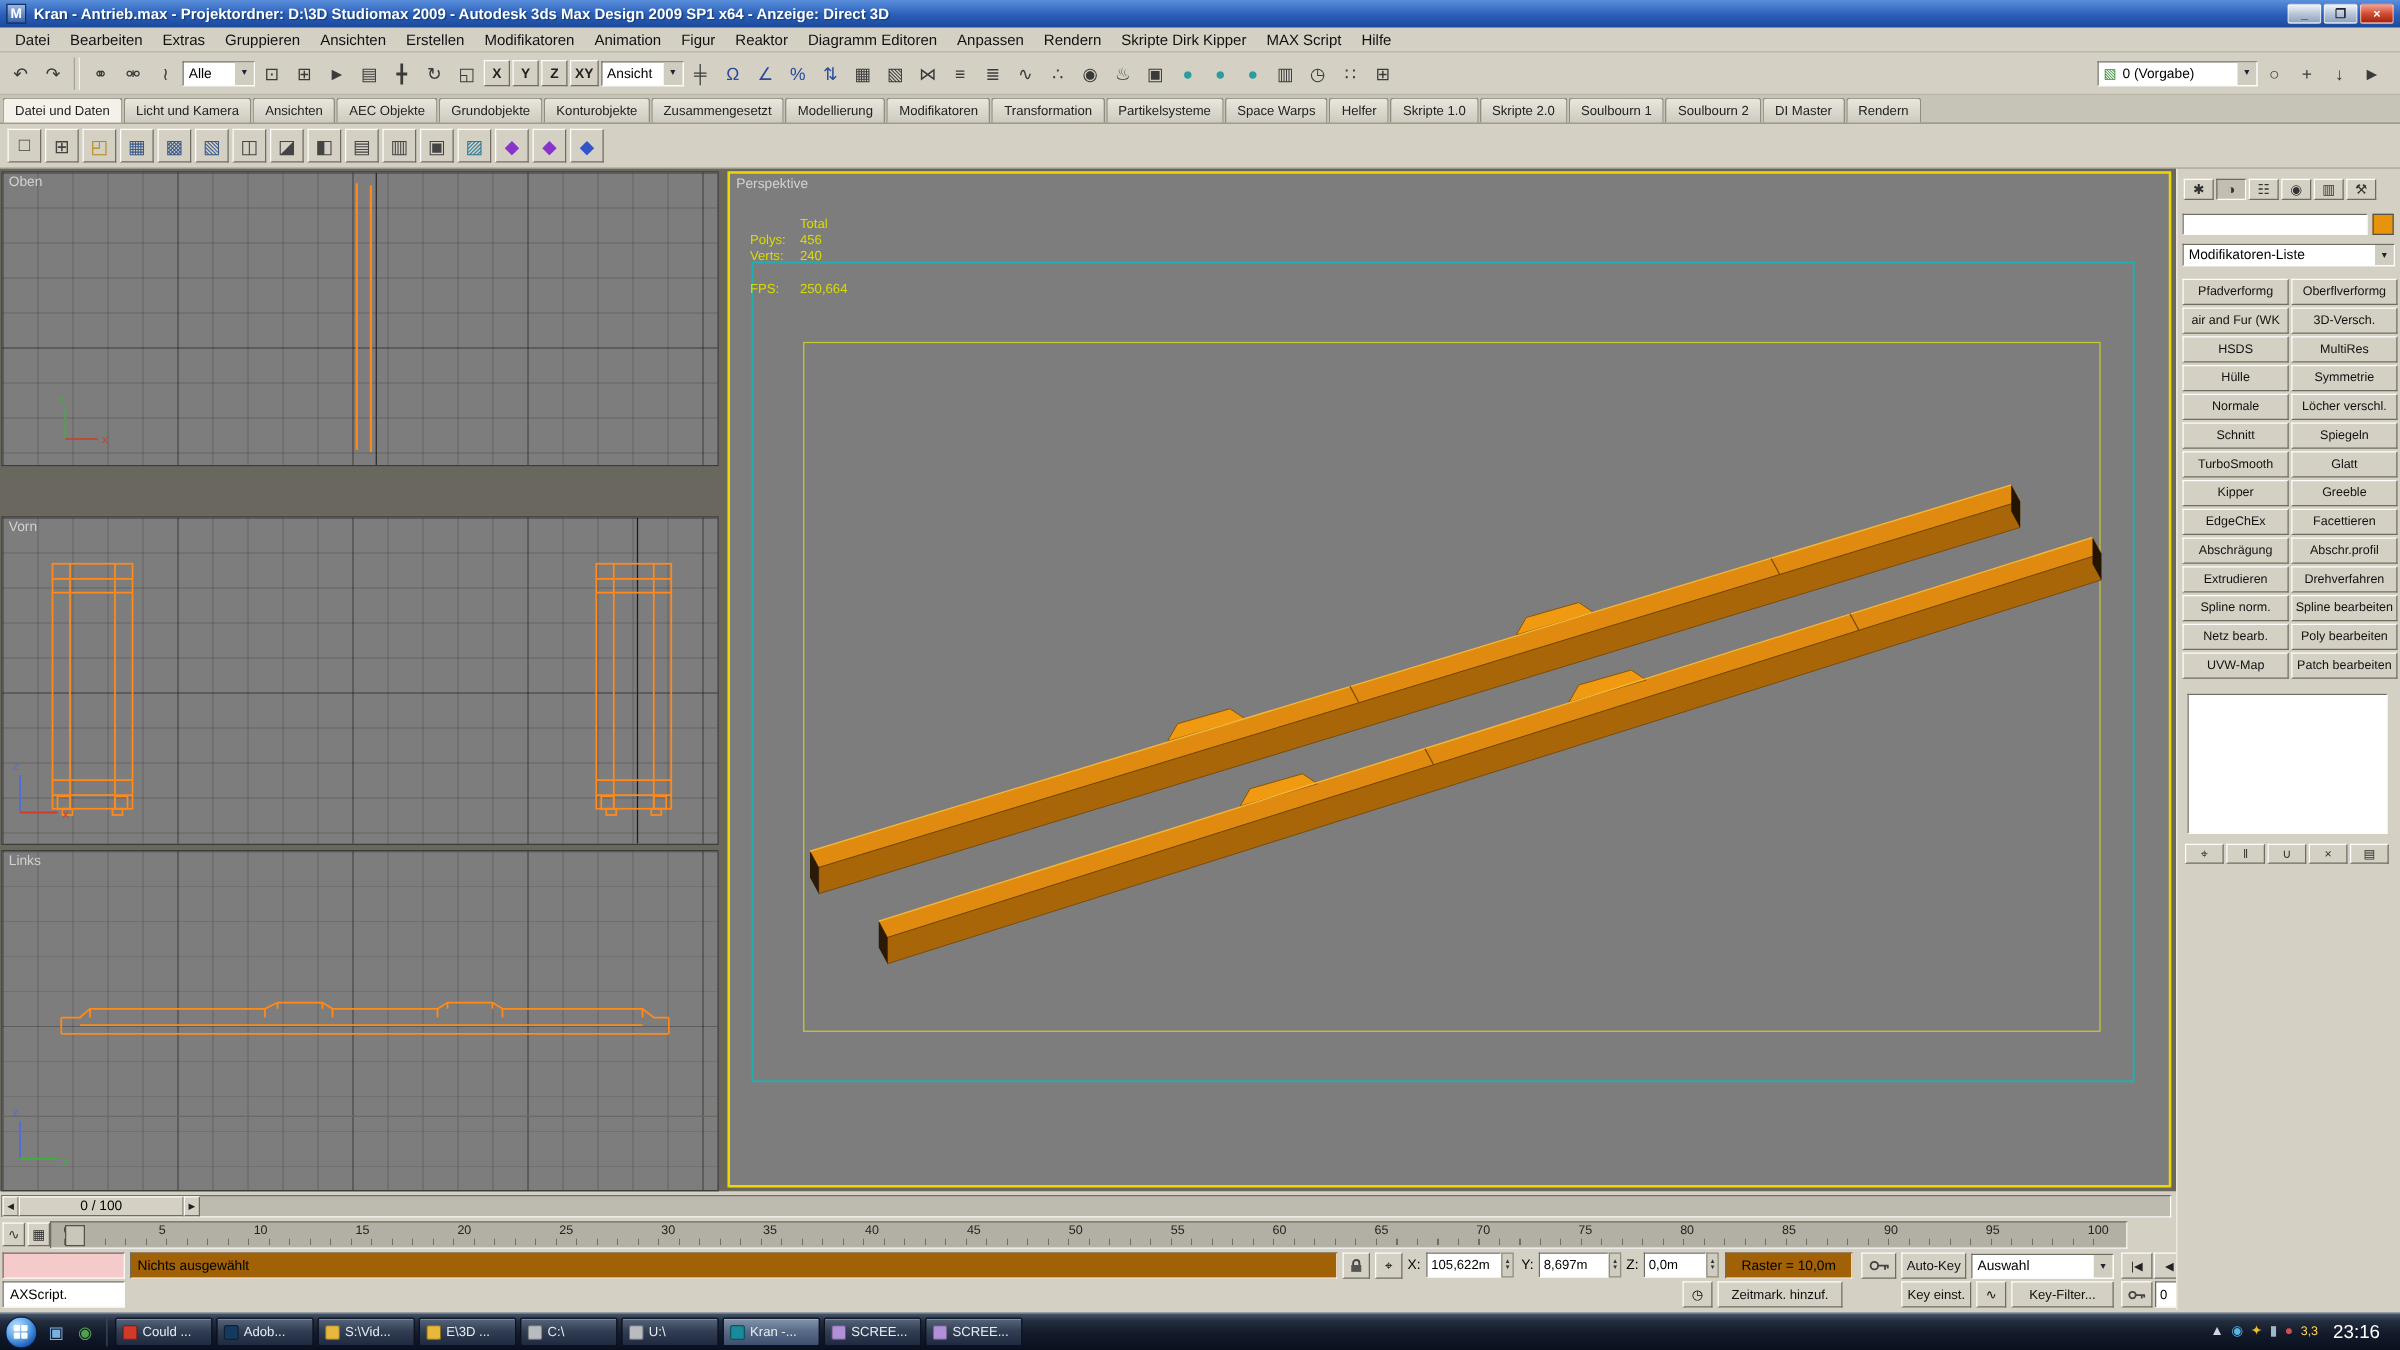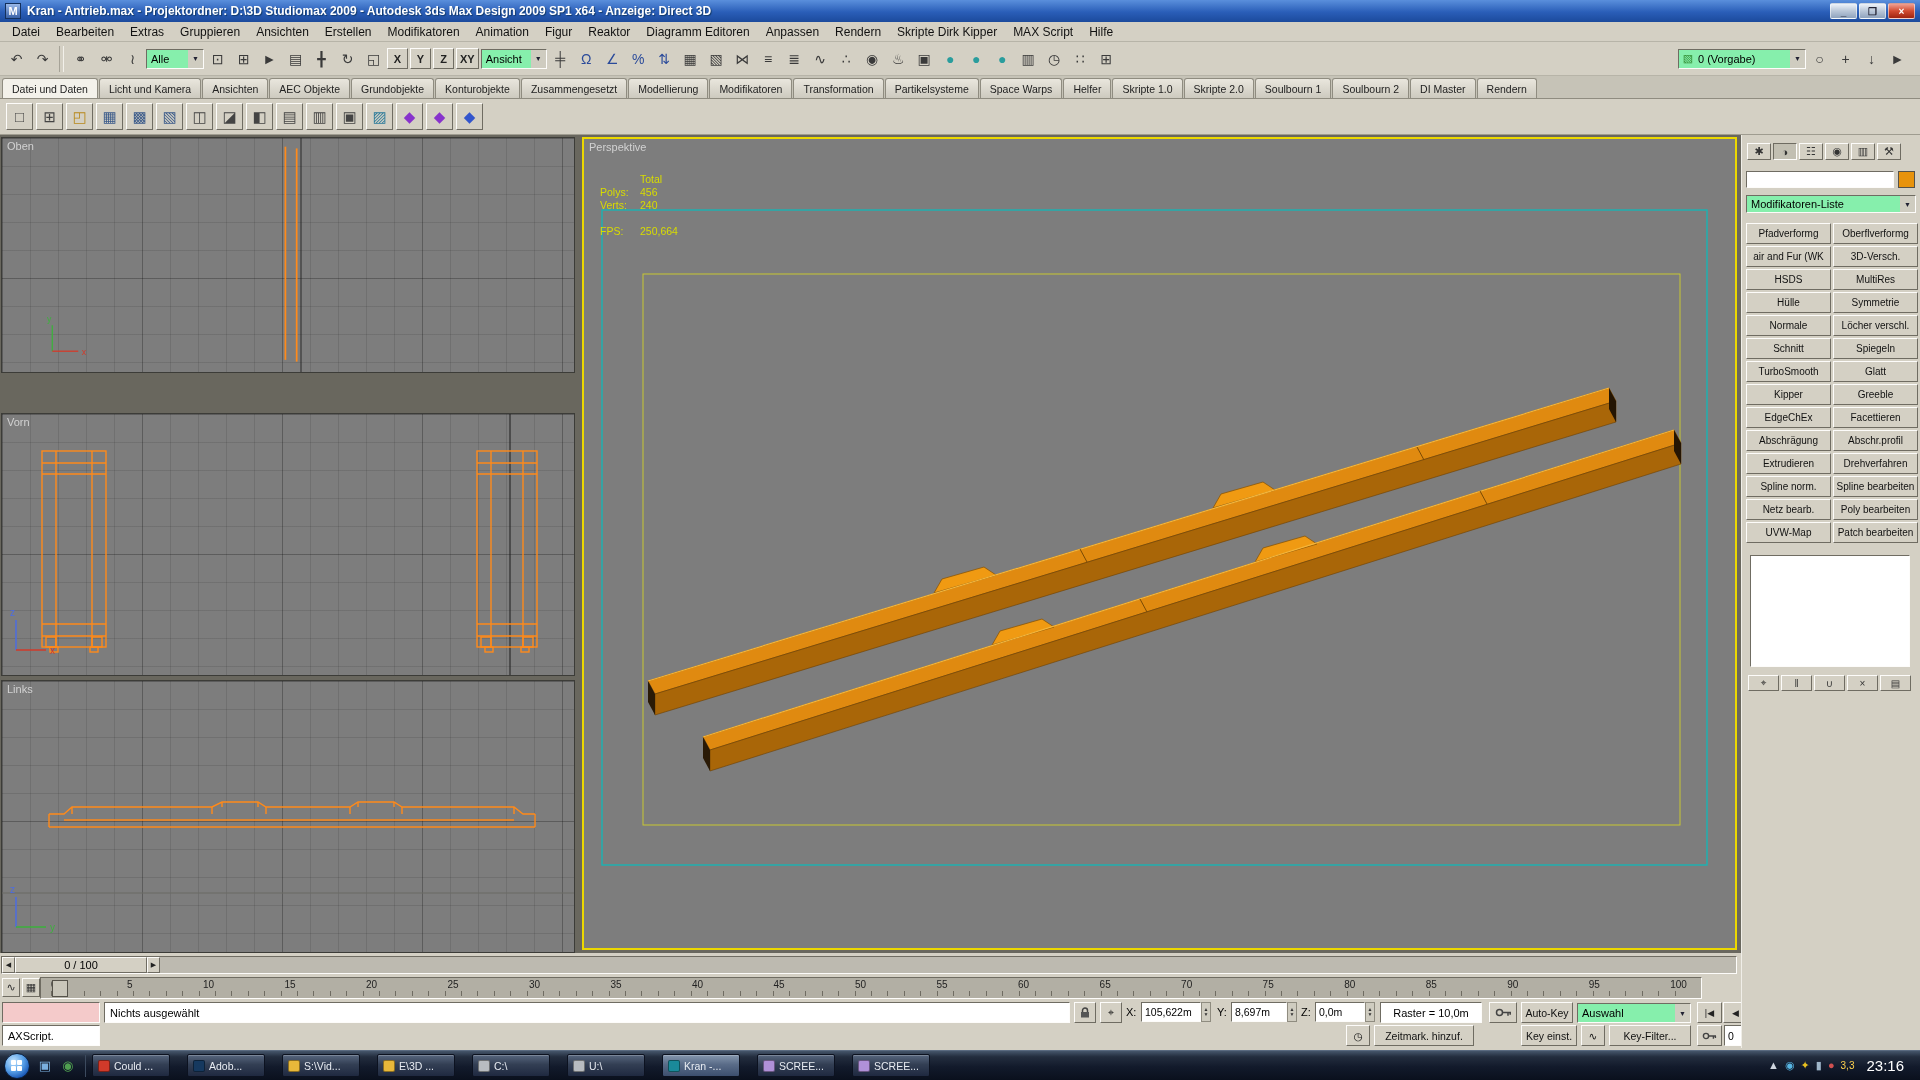--- a/index.html
+++ b/index.html
@@ -27,21 +27,21 @@
     font-size:12px;color:#111;border-bottom:1px solid #b7b4a8}
   .menu-item{padding:2px 8px;white-space:nowrap}
 
   
   #toolbar{left:0;top:42px;width:1920px;height:34px;display:flex;align-items:center;gap:1px;
     padding:0 4px;border-bottom:1px solid #b7b4a8}
   .tgroup{display:flex;align-items:center;gap:1px}
   .ticon{width:25px;height:26px;display:flex;align-items:center;justify-content:center;
     font-size:14px;color:#3a3a3a}
   .tsep{width:5px;height:26px;border-left:1px solid #a6a398;border-right:1px solid #f2f0ea;margin:0 3px}
-  .combo{height:20px;background:#86efac;border:1px solid;border-color:#6f6c62 #fdfcfa #fdfcfa #6f6c62;
+  .combo{height:20px;background:#ffffff;border:1px solid;border-color:#6f6c62 #fdfcfa #fdfcfa #6f6c62;
     display:flex;align-items:center;font-size:11px;color:#000}
   .combo .cval{flex:1;padding:0 4px;white-space:nowrap;overflow:hidden}
   .combo .carr{width:15px;height:100%;flex:none;background:#cfccc0;border-left:1px solid #b0ad a0;
     display:flex;align-items:center;justify-content:center;font-size:7px;color:#223}
   .axisbtn{min-width:21px;height:21px;padding:0 3px;font-size:11px;font-weight:bold;color:#222;
     display:flex;align-items:center;justify-content:center;background:#d4d0c4;border:1px solid;
     border-color:#fdfcfa #6f6c62 #6f6c62 #fdfcfa;margin-right:1px}
   .tright{display:flex;align-items:center;gap:1px;margin-left:auto;margin-right:6px}
   .cube{width:12px;height:12px;display:flex;align-items:center;justify-content:center;
     font-size:11px;color:#2f8a2f;margin-left:3px}
@@ -92,21 +92,21 @@
     border:1px solid;border-color:#6f6c62 #fdfcfa #fdfcfa #6f6c62}
   .ruler-labels{position:absolute;left:10px;right:14px;top:1px;display:flex;justify-content:space-between;
     font-size:10px;color:#222}
   .ruler-ticks{position:absolute;left:10px;right:14px;bottom:2px;height:5px;
     background:repeating-linear-gradient(to right,#6f6c62 0 1px,transparent 1px 16.4px)}
   .frame-marker{position:absolute;left:11px;top:2px;width:16px;height:17px;background:#c9c6ba;
     border:1px solid #55524a}
 
   
   .sfield{position:absolute;display:flex;align-items:center;padding:0 5px;font-size:11px;color:#000;
-    background:#ffffff;border:1px solid;border-color:#6f6c62 #fdfcfa #fdfcfa #6f6c62;
+    background:#a16207;border:1px solid;border-color:#6f6c62 #fdfcfa #fdfcfa #6f6c62;
     white-space:nowrap;overflow:hidden}
   .sfield.pink{background:#f4caca}
   .sfield.white{background:#fff}
   .sbtn{position:absolute;display:flex;align-items:center;justify-content:center;font-size:10.5px;color:#111;
     background:#d4d0c4;border:1px solid;border-color:#fdfcfa #6f6c62 #6f6c62 #fdfcfa;
     white-space:nowrap;overflow:hidden}
   .slabel{position:absolute;font-size:11px;color:#000}
   .numfield{position:absolute;display:flex;height:20px}
   .numfield input{flex:1;min-width:0;height:100%;border:1px solid;border-color:#6f6c62 #fdfcfa #fdfcfa #6f6c62;
     background:#fff;font-size:10.5px;font-family:"Liberation Sans",sans-serif;padding:0 3px}
@@ -834,21 +834,21 @@
     <div class="tgroup">
 
     <div class="ql" style="color: rgb(122, 176, 224);">
           <span>▣</span>
         </div>
         <div class="ql" style="color: rgb(80, 160, 80);">
           <span>◉</span>
         </div>
       </div>
     <div class="tbsep"></div>
-    <div class="tgroup" id="taskbtns" style="gap:17px">
+    <div class="tgroup" id="taskbtns" style="gap:3px">
 
         <div class="taskbtn">
           <span class="tbicon" style="background: rgb(208, 58, 42);"></span>
           <span>Could ...</span>
         </div>
 
         <div class="taskbtn">
           <span class="tbicon" style="background: rgb(22, 57, 95);"></span>
           <span>Adob...</span>
         </div>

